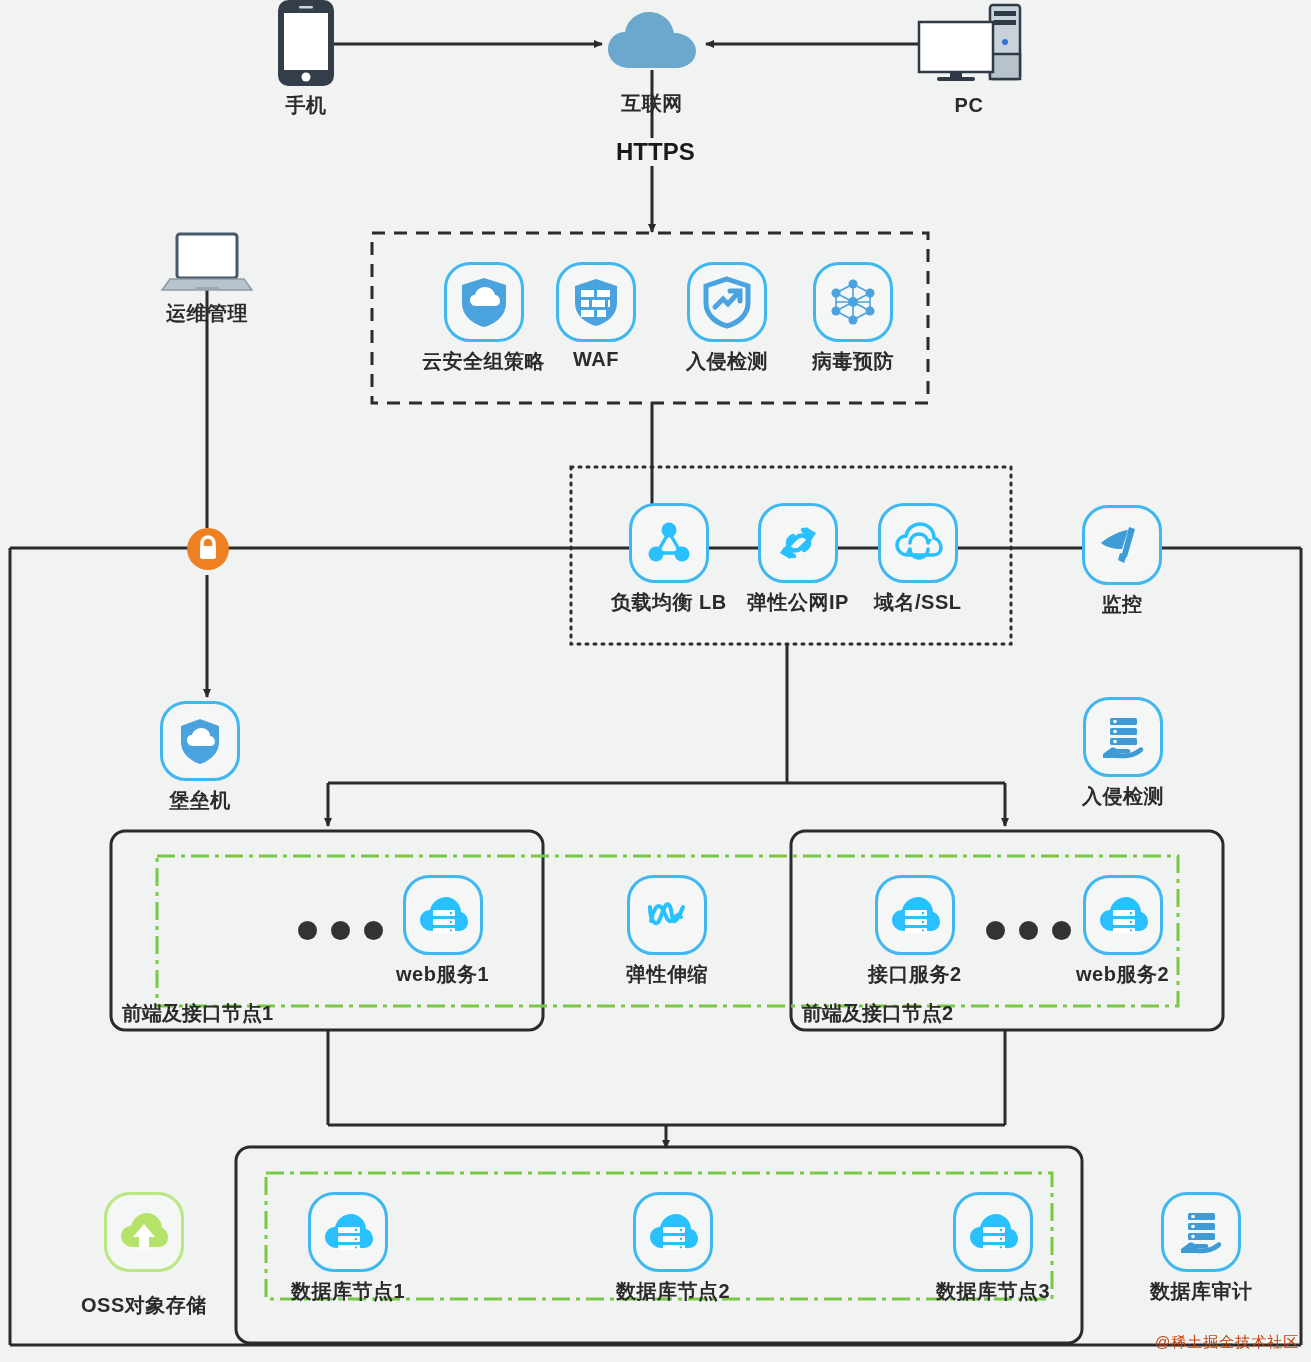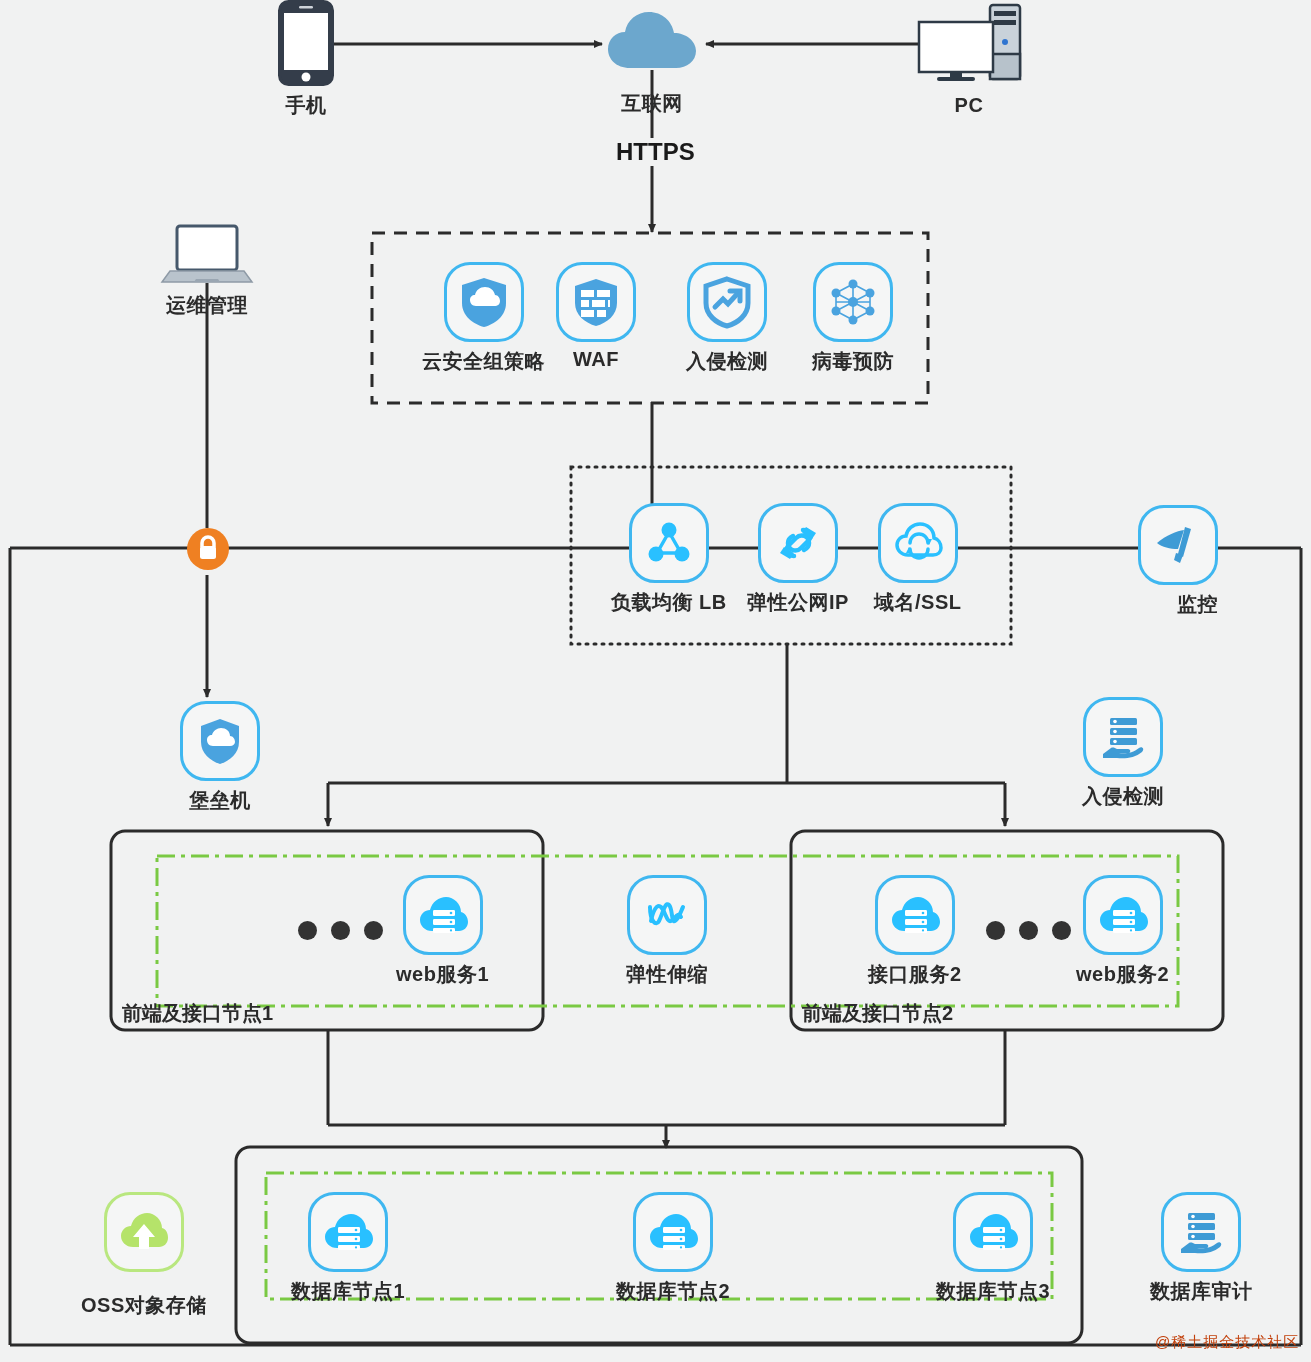--- a/index.html
+++ b/index.html
@@ -100,21 +100,21 @@
       <circle cx="89" cy="40" r="3" fill="#2f74d0"></circle>
       <rect x="3" y="20" width="74" height="50" fill="#ffffff" stroke="#2e3a46" stroke-width="2.5"></rect>
       <rect x="34" y="70" width="12" height="7" fill="#2e3a46"></rect>
       <rect x="21" y="75" width="38" height="4" rx="2" fill="#2e3a46"></rect>
     </svg>
     <div class="lbl">PC</div>
   </div>
 
   <div class="edgetext" style="left:612px;top:138px;">HTTPS</div>
 
-  <div class="node" style="left:160px;top:224px;font-family:Liberation Mono, monospace;">
+  <div class="node" style="left:160px;top:232px;font-family:Liberation Mono, monospace;">
     <svg width="94" height="62" viewBox="0 0 94 62">
       <rect x="17" y="2" width="60" height="44" rx="3" fill="#ffffff" stroke="#46586b" stroke-width="3"></rect>
       <path d="M10,47 L84,47 L92,58 L2,58 Z" fill="#b9c3cc" stroke="#8e9aa6" stroke-width="1.5"></path>
       <path d="M36,55 L58,55 L60,58 L34,58 Z" fill="#9aa6b2"></path>
     </svg>
     <div class="lbl">运维管理</div>
   </div>
 
   <div class="node" style="left:422px;top:262px;">
     <div class="tile">
@@ -220,21 +220,21 @@
         </g>
         <g fill="#29c0ff">
           <path d="M36,24 L42,24 L39,30 Z"></path>
             <path d="M22,38 L16,38 L19,32 Z"></path>
         </g>
       </svg>
     </div>
     <div class="lbl">域名/SSL</div>
   </div>
 
-  <div class="node" style="left:1138px;top:505px;align-items:flex-end;">
+  <div class="node" style="left:1082px;top:505px;">
     <div class="tile">
       <svg width="56" height="56" viewBox="0 0 56 56">
         <path d="M7,26 C16,18 27,14 34,13 L28,32 C20,32 12,30 7,26 Z" fill="#3e9bd5"></path>
         <path d="M35,10 L41,12 L33,40 L28,37 Z" fill="#3e9bd5"></path>
         <path d="M26,36 L33,38 L30,46 L24,43 Z" fill="#3e9bd5"></path>
       </svg>
     </div>
     <div class="lbl">监控</div>
   </div>
 
@@ -259,21 +259,21 @@
   </div>
 
   <div class="plain" style="left:186px;top:527px;">
     <svg width="44" height="44" viewBox="0 0 44 44">
       <circle cx="22" cy="22" r="21" fill="#ef8022"></circle>
       <path d="M16,20 L16,16 A6,6 0 0 1 28,16 L28,20" fill="none" stroke="#ffffff" stroke-width="3.5"></path>
       <rect x="14" y="19" width="16" height="13" rx="2.5" fill="#ffffff"></rect>
     </svg>
   </div>
 
-  <div class="node" style="left:180px;top:701px;justify-content:center;">
+  <div class="node" style="left:160px;top:701px;justify-content:center;">
     <div class="tile">
       <svg width="56" height="56" viewBox="0 0 56 56">
         <path d="M28,6 L47,13 L47,29 C47,40 38,48 28,51 C18,48 9,40 9,29 L9,13 Z" fill="#4aa3df"></path>
         <path d="M21,33 C17,33 15,30 15,27 C15,24 17,22 20,22 C21,18 25,15 29,15
                  C34,15 38,18 38,23 C41,23 43,26 43,29 C43,31 41,33 38,33 Z" fill="#ffffff"></path>
       </svg>
     </div>
     <div class="lbl">堡垒机</div>
   </div>
 

